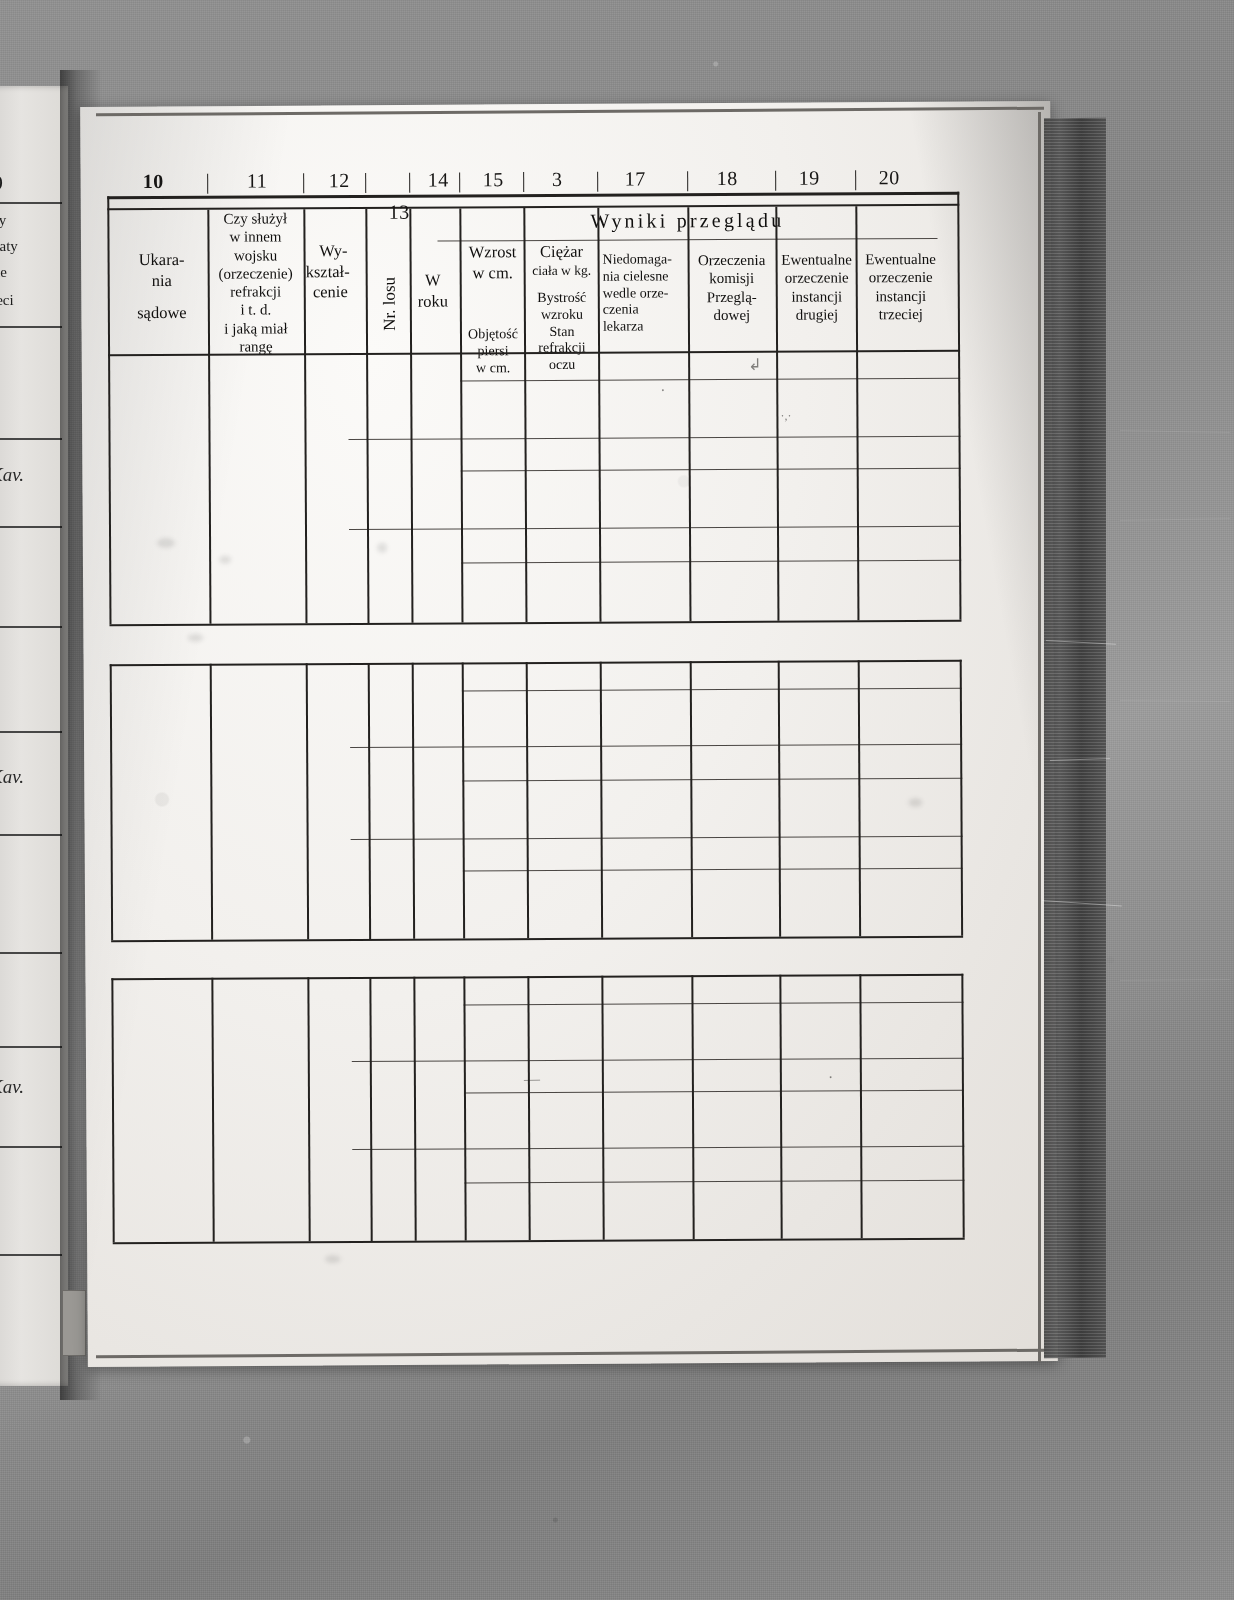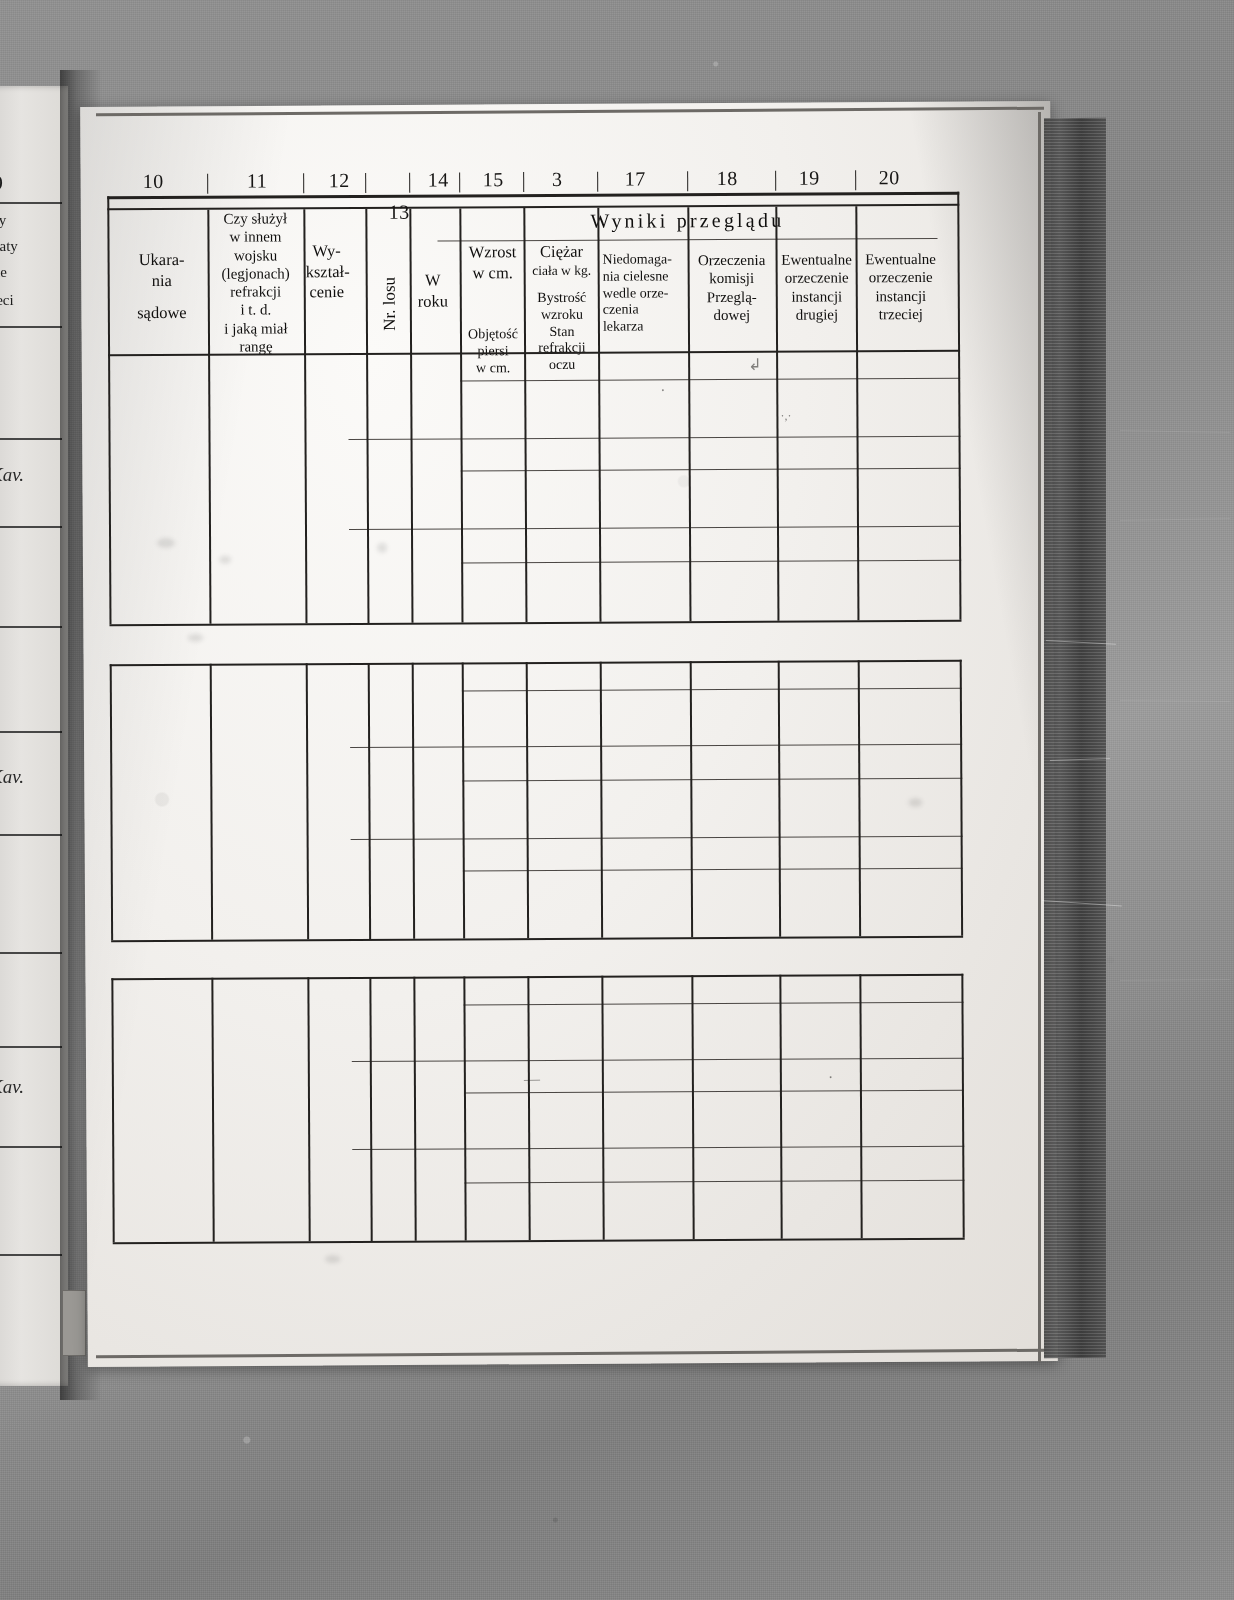--- a/index.html
+++ b/index.html
@@ -178,21 +178,21 @@
 <div class="scratch" style="left:1120px;top:430px;width:110px;transform:rotate(1deg);opacity:.25"></div>
 <div class="scratch" style="left:1120px;top:520px;width:110px;transform:rotate(-1deg);opacity:.25"></div>
 <div class="scratch" style="left:1120px;top:700px;width:110px;transform:rotate(0.5deg);opacity:.25"></div>
 <div class="scratch" style="left:1120px;top:980px;width:110px;transform:rotate(-0.5deg);opacity:.25"></div>
 
 <div id="tablewrap">
 
   <div class="ln h" style="left:0px;top:24px;width:852px;height:3px;"></div>
   <div class="ln h" style="left:0px;top:36px;width:852px;height:2px;"></div>
 
-  <div class="num" style="left:16px;top:-2px;width:60px;">10</div>
+  <div class="num" style="left:16px;top:-2px;width:60px;font-weight:bold;">10</div>
   <div class="num" style="left:120px;top:-2px;width:60px;">11</div>
   <div class="num" style="left:202px;top:-2px;width:60px;">12</div>
   <div class="num" style="left:262px;top:-2px;width:60px;margin-top:32px;">13</div>
   <div class="num" style="left:306px;top:-2px;width:50px;">14</div>
   <div class="num" style="left:356px;top:-2px;width:60px;">15</div>
   <div class="num" style="left:420px;top:-2px;width:60px;">3</div>
   <div class="num" style="left:498px;top:-2px;width:60px;">17</div>
   <div class="num" style="left:590px;top:-2px;width:60px;">18</div>
   <div class="num" style="left:672px;top:-2px;width:60px;">19</div>
   <div class="num" style="left:752px;top:-2px;width:60px;">20</div>
@@ -214,28 +214,28 @@
   <div class="hdr" style="left:6px;top:78px;width:96px;">
     <div>Ukara-</div>
     <div>nia</div>
     <div style="margin-top:12px">sądowe</div>
   </div>
 
   <div class="hdr small" style="left:100px;top:38px;width:96px;">
     <div>Czy służył</div>
     <div>w innem</div>
     <div>wojsku</div>
-    <div>(legjonach)</div>
+    <div>(orzeczenie)</div>
     <div>refrakcji</div>
     <div>i t. d.</div>
     <div>i jaką miał</div>
     <div>rangę</div>
   </div>
 
-  <div class="hdr" style="left:198px;top:70px;width:42px;">
+  <div class="hdr" style="left:198px;top:70px;width:42px;text-align:right;">
     <div>Wy-</div>
     <div>kształ-</div>
     <div>cenie</div>
   </div>
 
   <div class="rot" style="left:272px;top:160px;">Nr. losu</div>
 
   <div class="hdr" style="left:300px;top:100px;width:50px;">
     <div>W</div>
     <div>roku</div>

